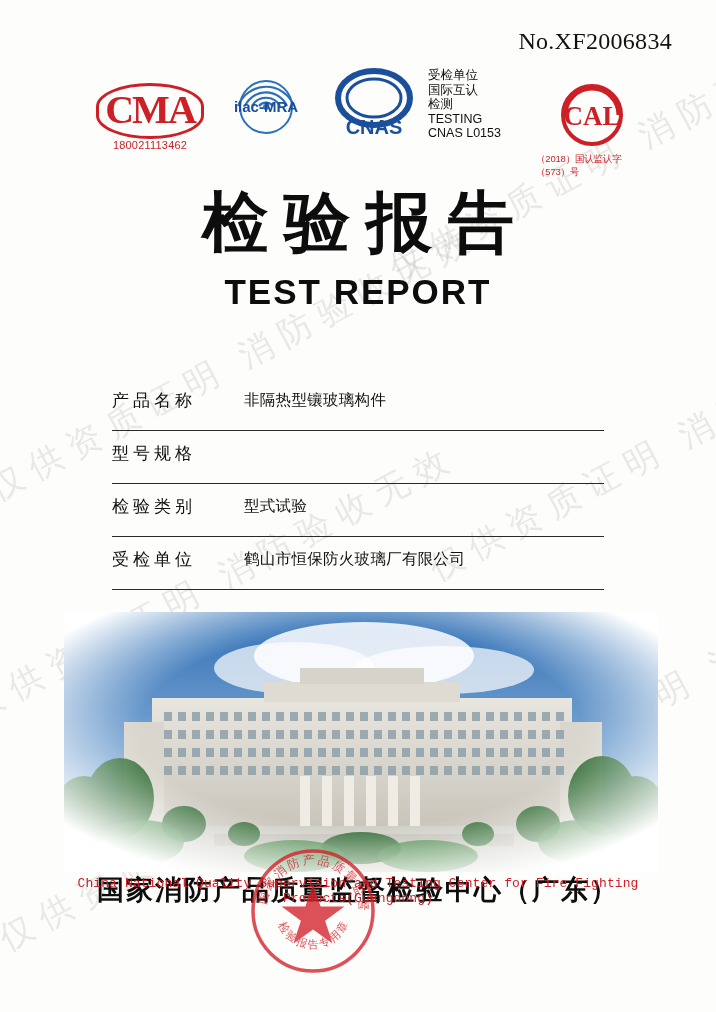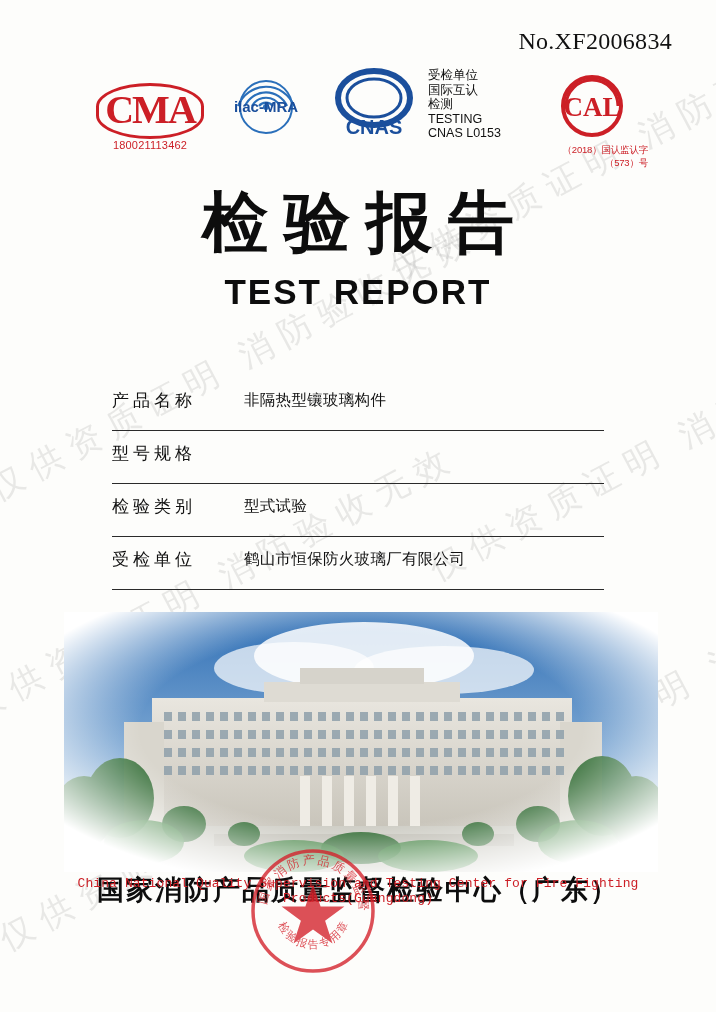--- a/index.html
+++ b/index.html
@@ -127,23 +127,23 @@
     font-size: 12.5px;
     line-height: 14.6px;
     color: #111;
     font-family: "Liberation Sans", sans-serif;
   }
 
   
   .cal {
     position: absolute;
     left: 536px;
-    top: 8px;
+    top: 17px;
     width: 112px;
-    text-align: right;
+    text-align: left;
   }
   .cal-num {
     margin-top: 2px;
     font-size: 9.5px;
     color: #cc1f26;
     letter-spacing: -0.2px;
     font-family: "Liberation Sans", sans-serif;
   }
 
   

